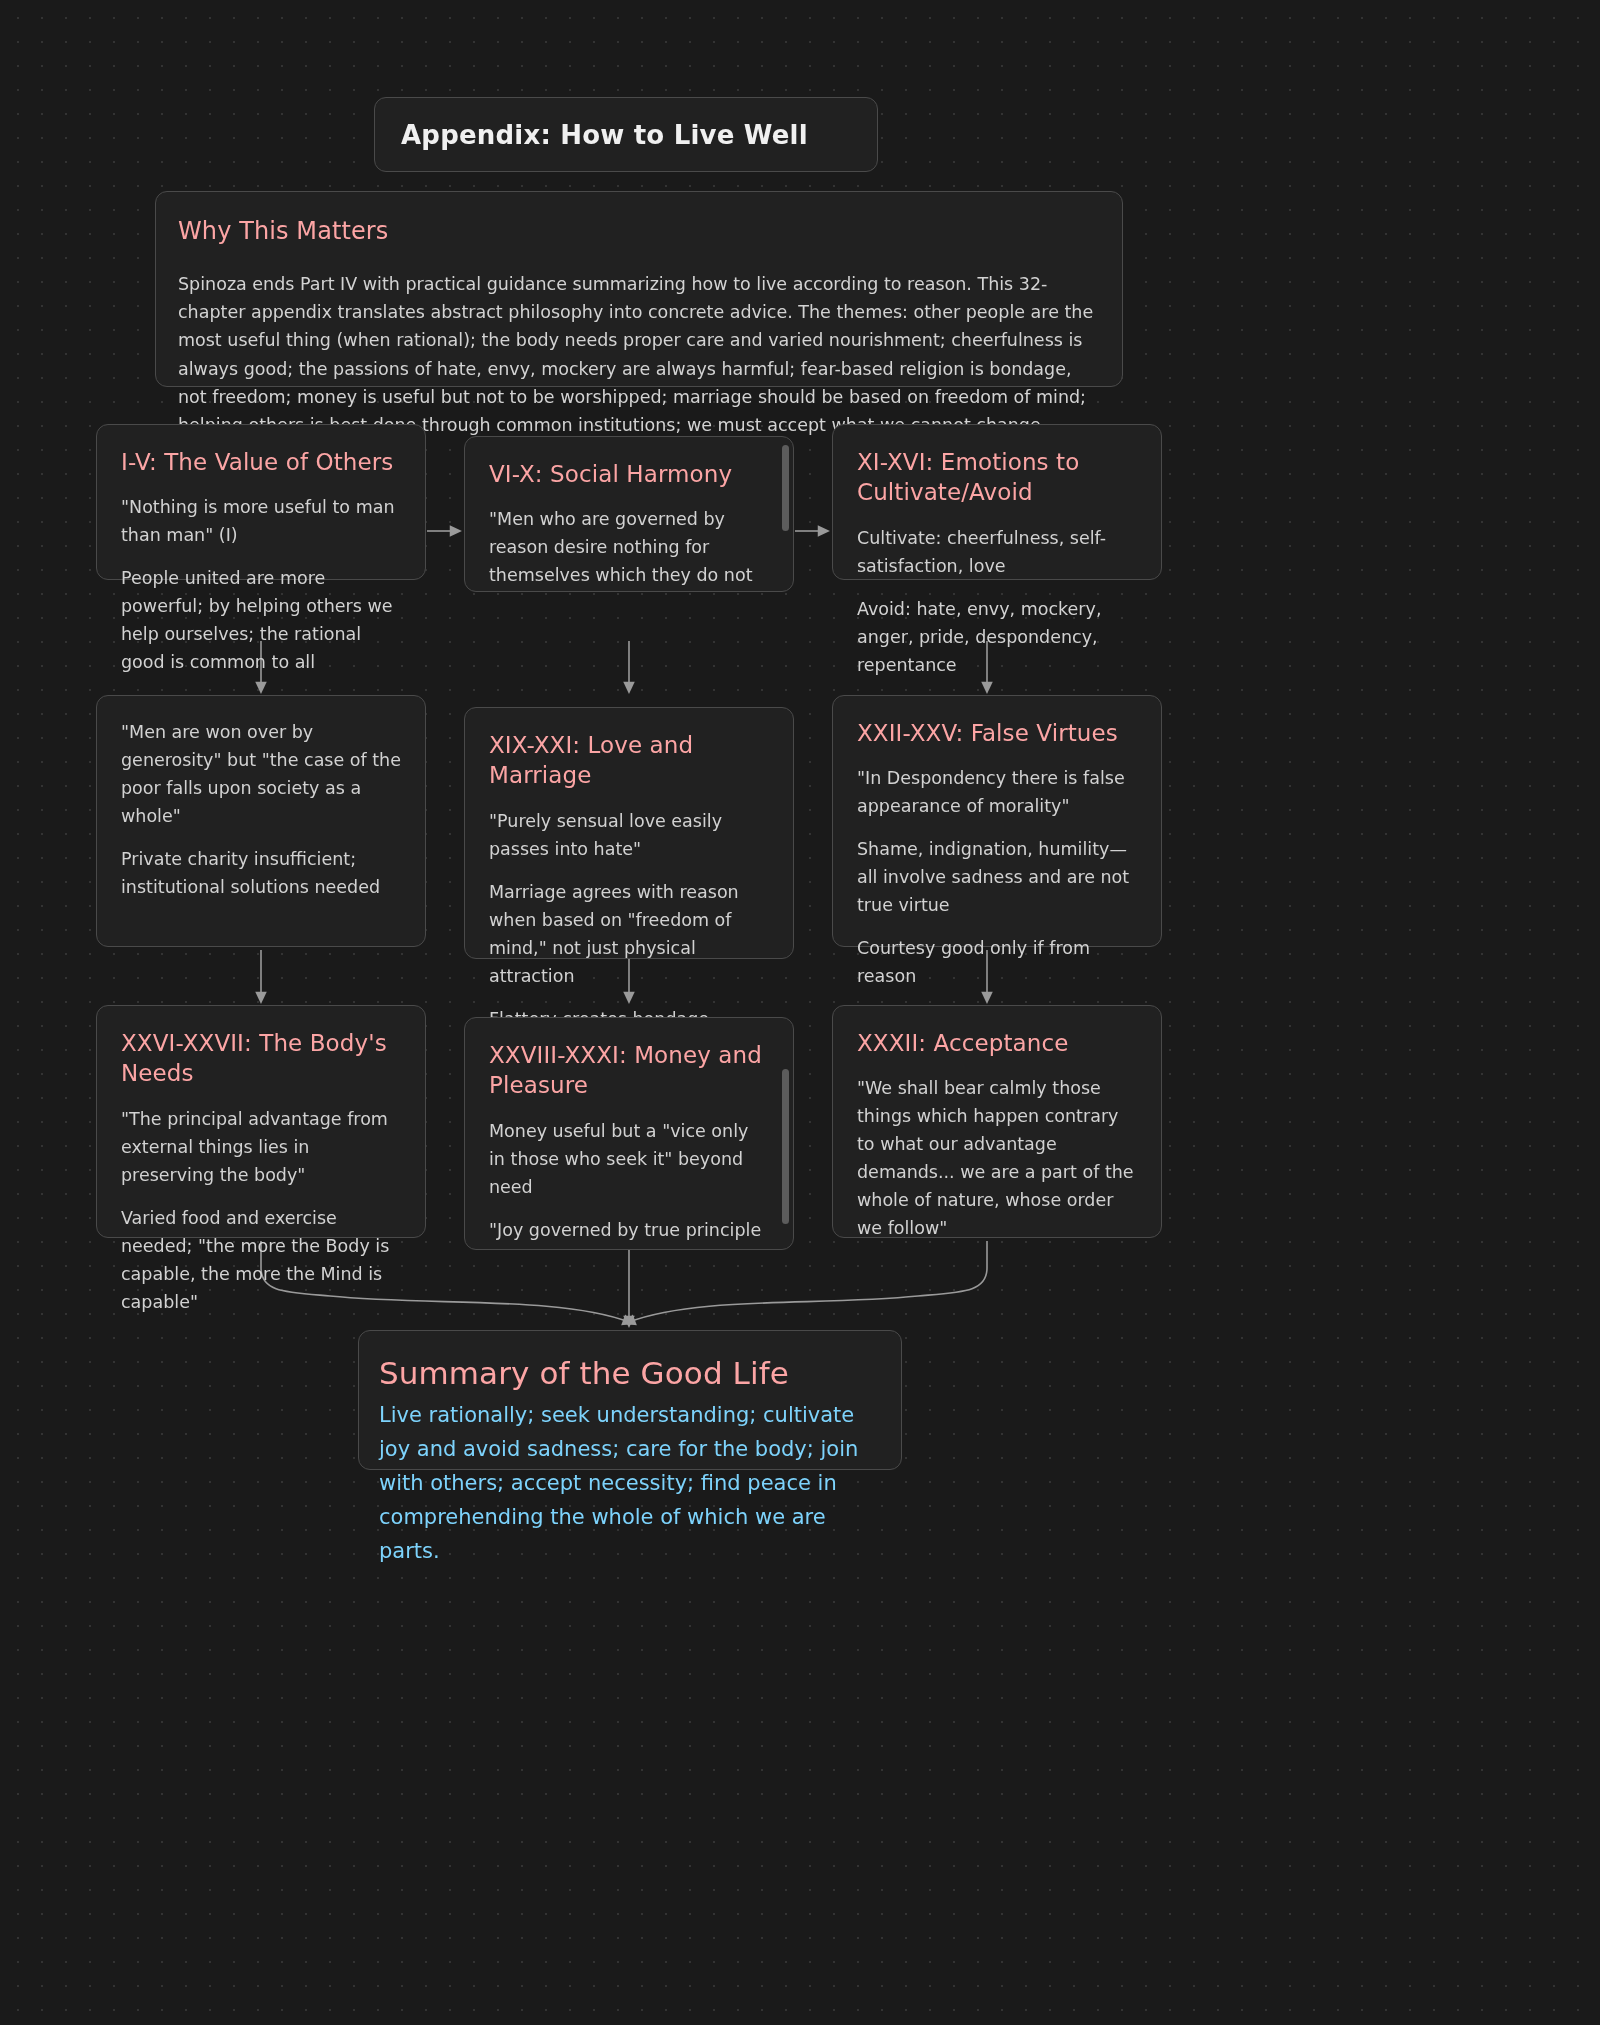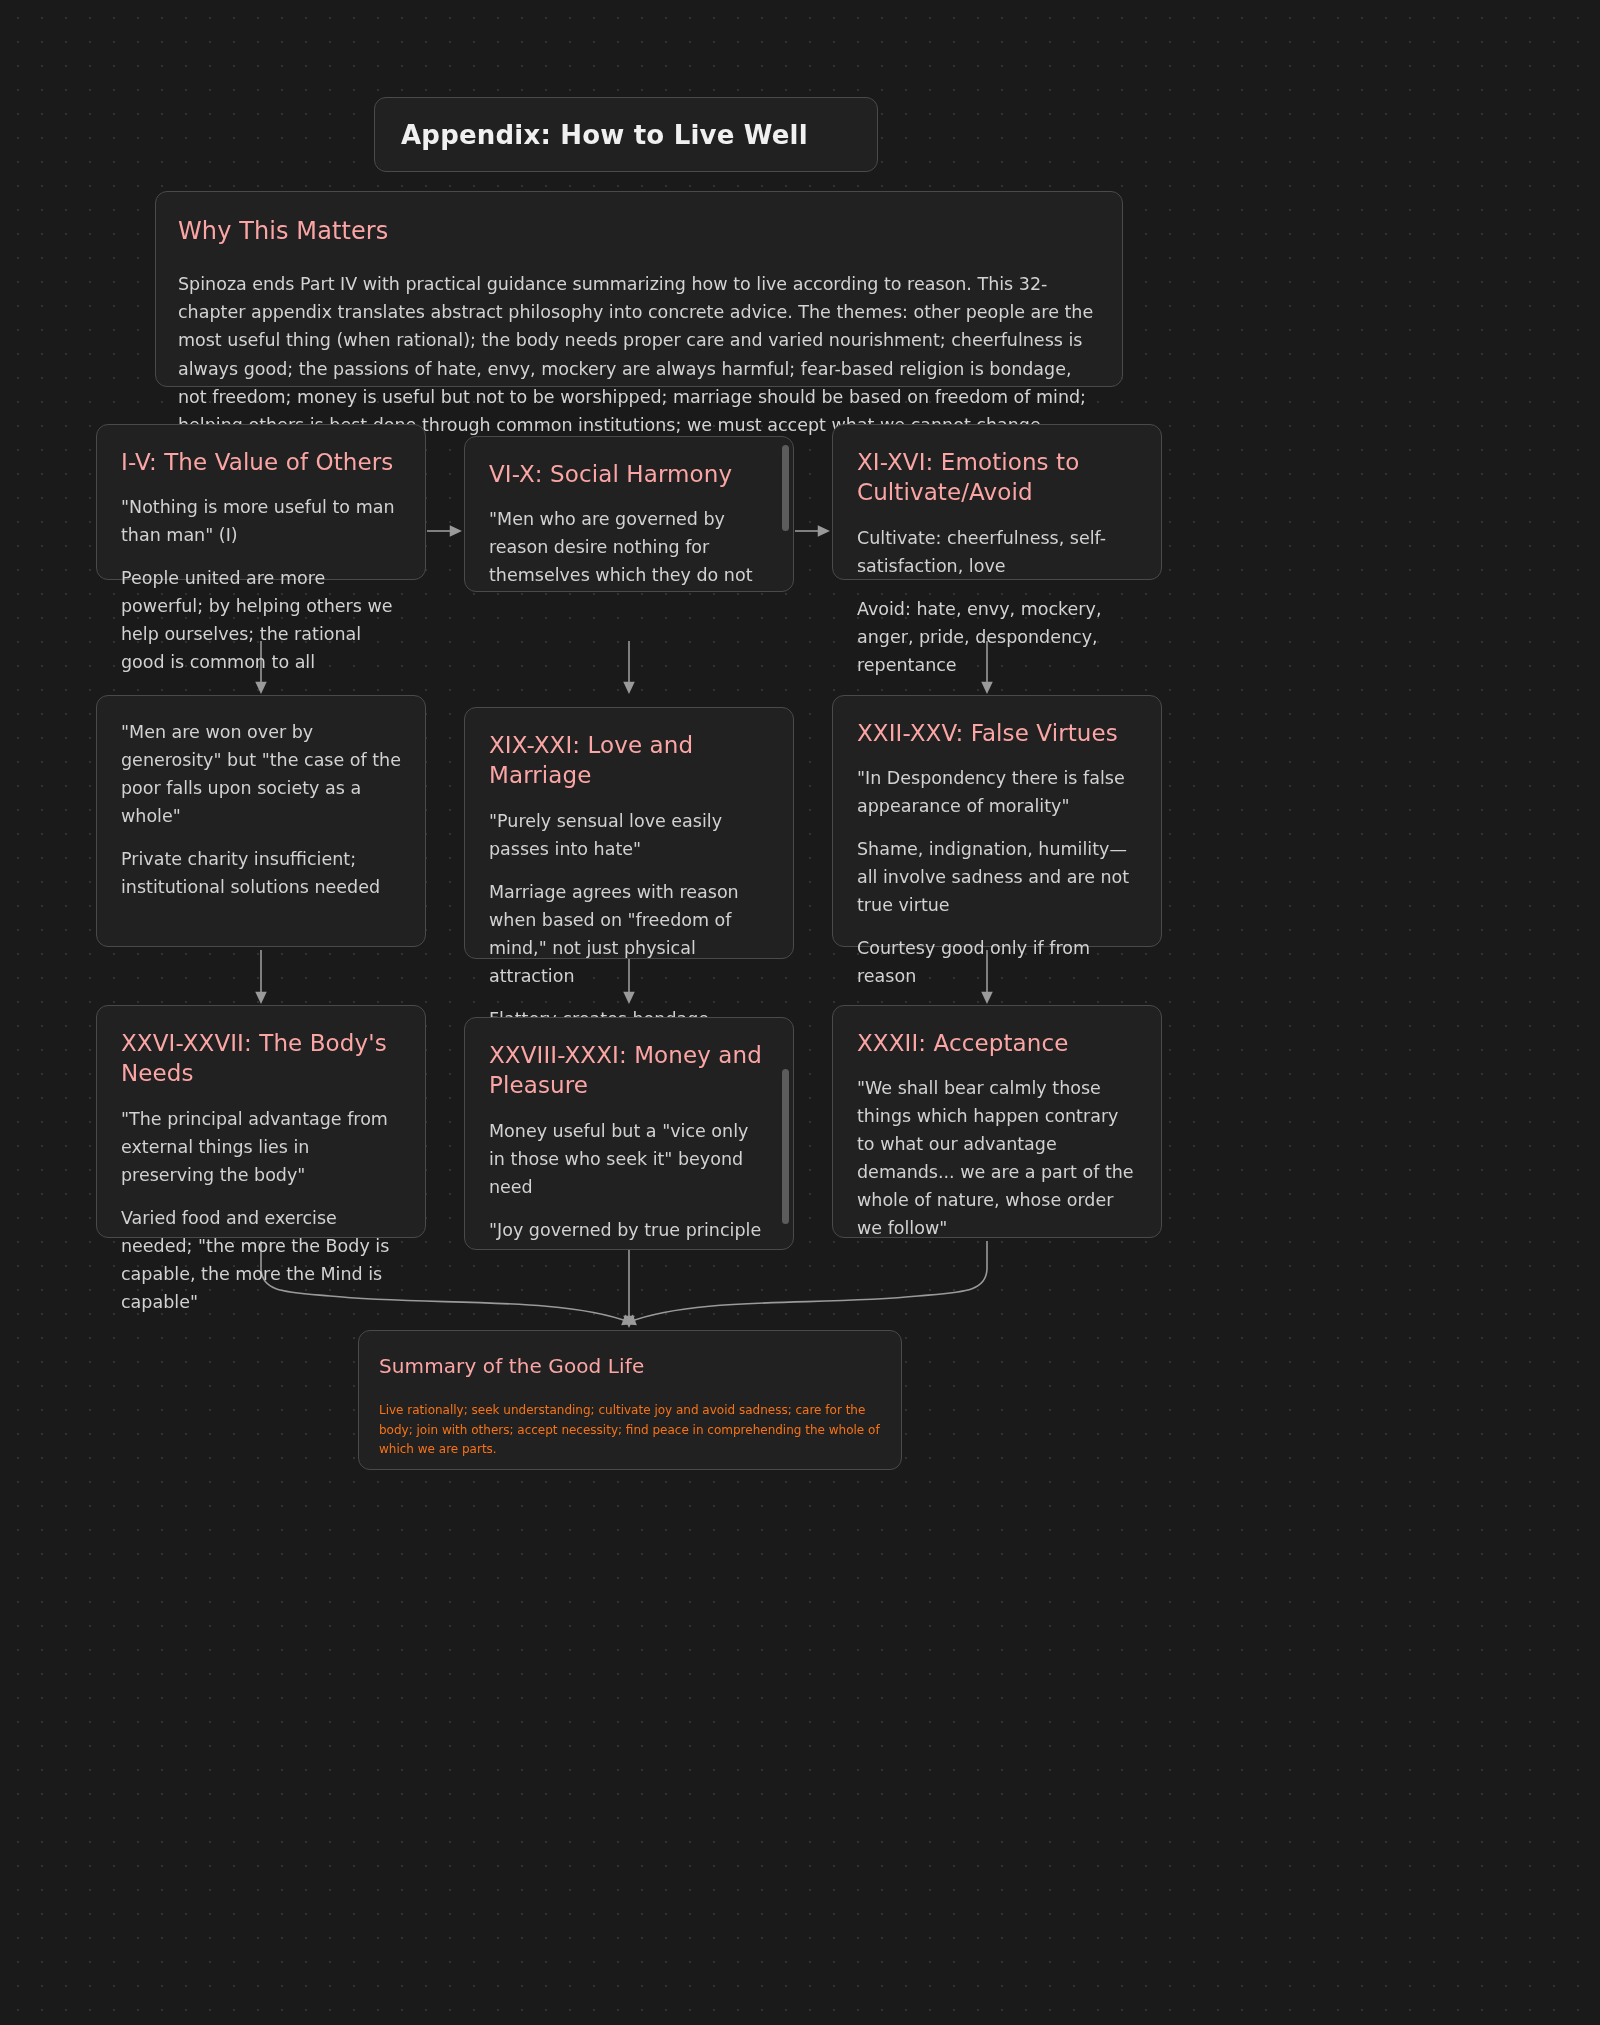--- a/index.html
+++ b/index.html
@@ -115,25 +115,25 @@
   .scrollbar.lower .thumb { top: 20%; height: 72%; }
 
   
   #summary-card {
     left: 358px;
     top: 1330px;
     width: 544px;
     height: 140px;
     padding: 22px 20px;
   }
-  #summary-card .card-title { font-size: 20px; margin-bottom: 22px; }
+  #summary-card .card-title { font-size: 31px; margin-bottom: 4px; }
   #summary-card .para {
-    font-size: 12px;
+    font-size: 21px;
     line-height: 1.62;
-    color: #f97316;
+    color: #7dd3fc;
   }
 
   
   #wires {
     position: absolute;
     left: 0; top: 0;
     width: 1600px;
     height: 2025px;
     pointer-events: none;
   }

